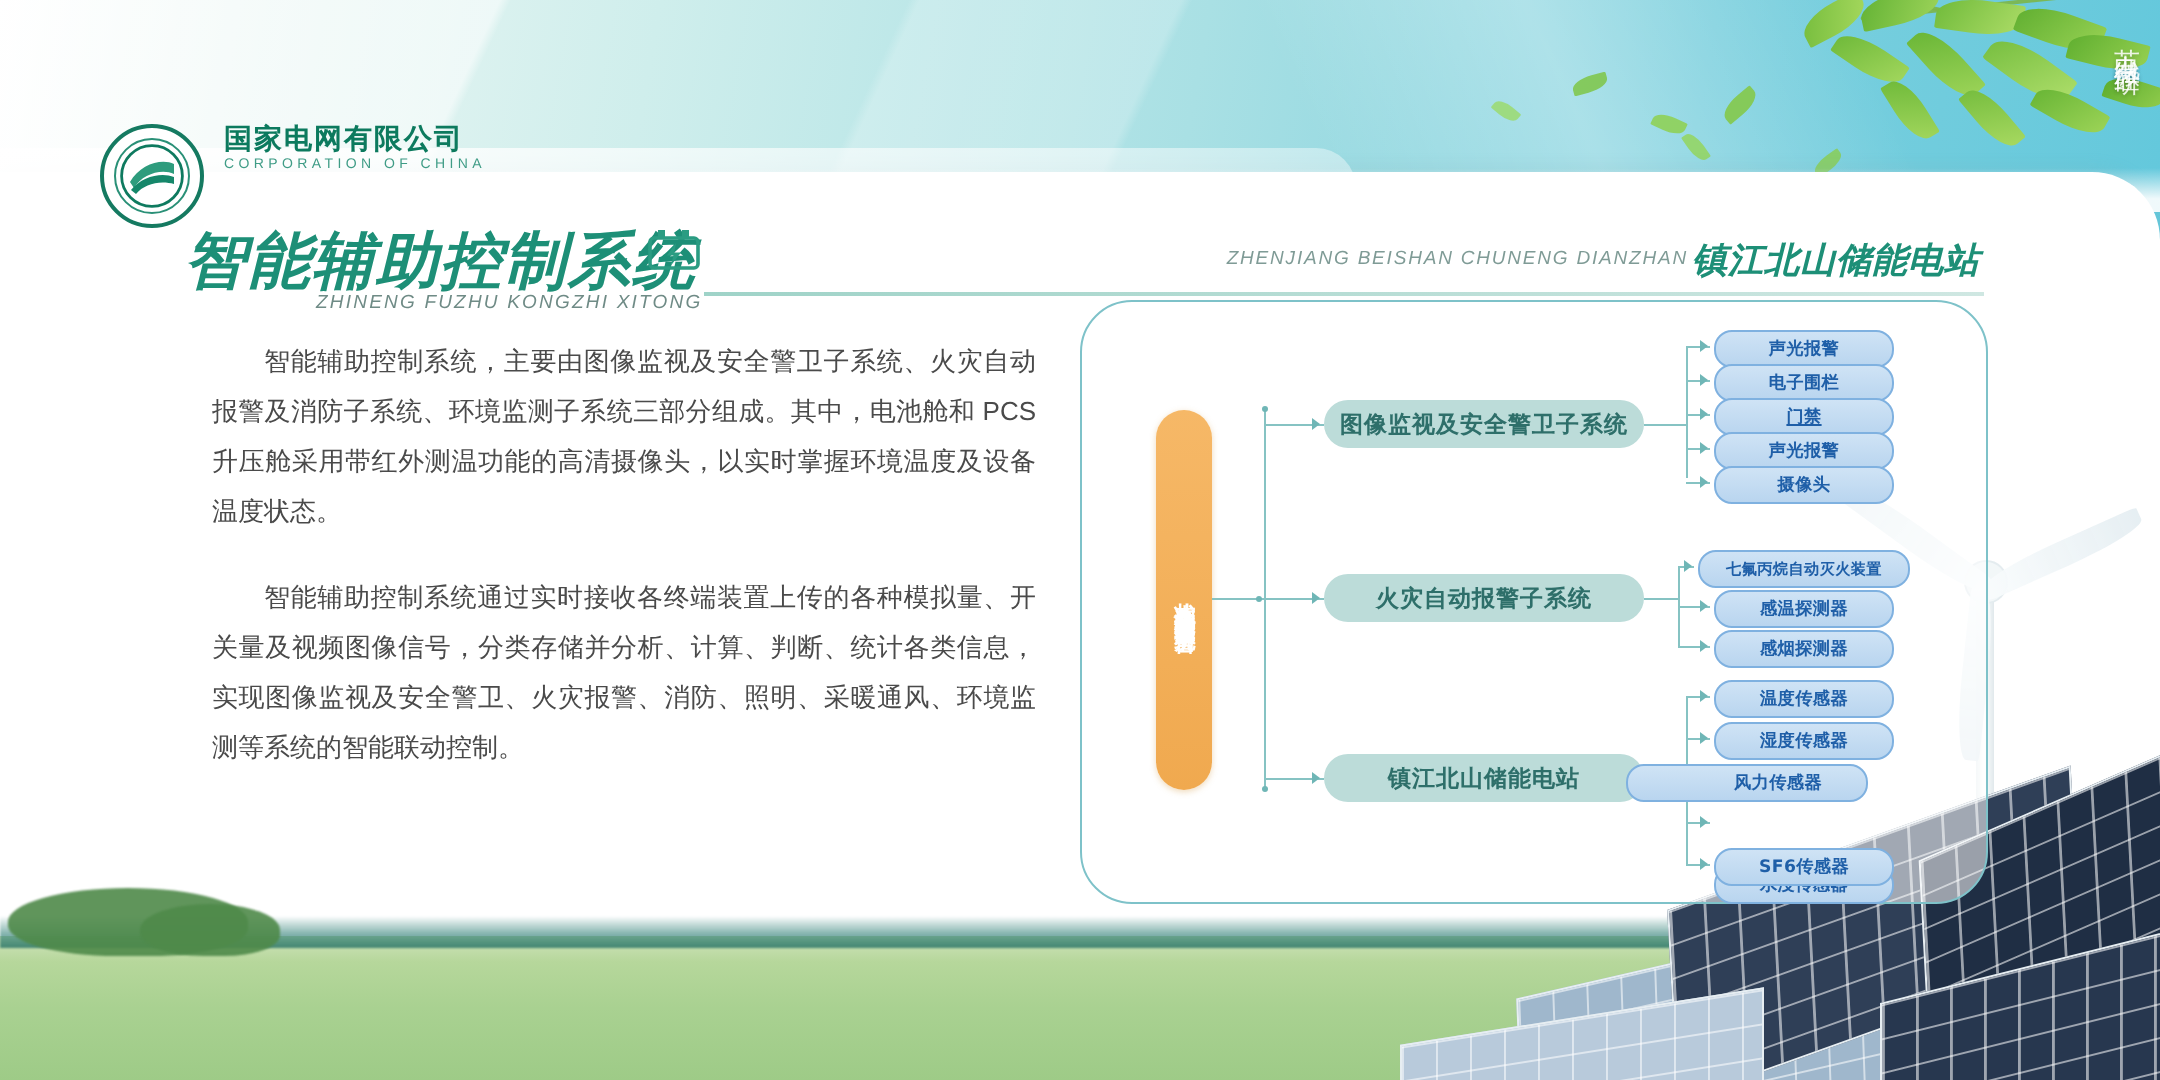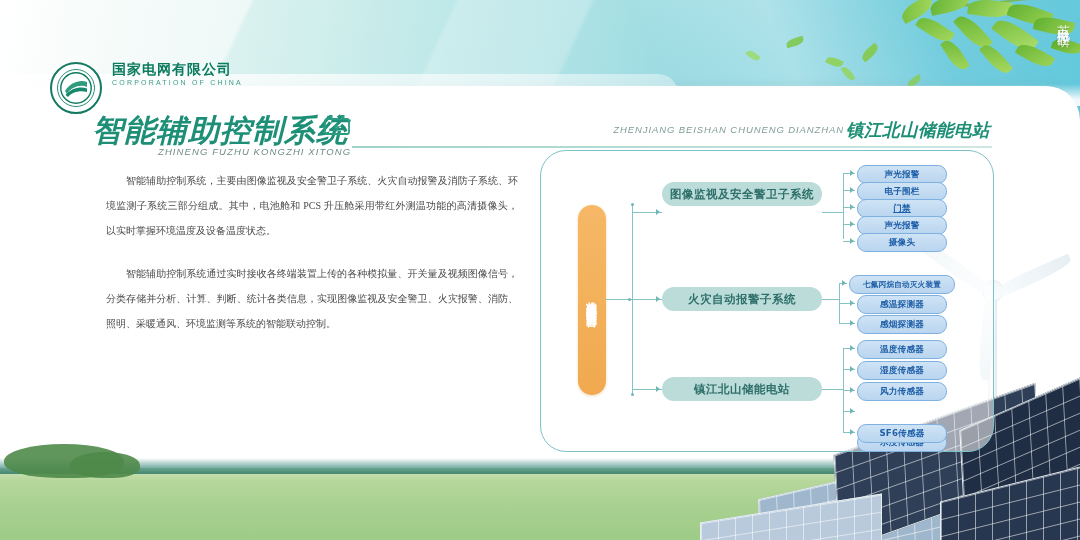--- a/index.html
+++ b/index.html
@@ -113,22 +113,22 @@
     font-style:italic;letter-spacing:.5px;white-space:nowrap;font-family:"DejaVu Sans",sans-serif;
   }
   .title-right-pin{
     position:absolute;right:236px;top:124px;font-size:9.5px;color:#7f9b96;font-style:italic;
     letter-spacing:.9px;white-space:nowrap;
   }
 
   
   .copy{position:absolute;left:106px;top:168px;width:412px;}
   .para{
-    font-size:10px;line-height:25px;color:#4a4a4a;text-align:justify;
-    text-indent:2em;margin:0 0 18px 0;font-family:Liberation Serif, serif;
+    font-size:13px;line-height:25px;color:#4a4a4a;text-align:justify;
+    text-indent:2em;margin:0 0 18px 0;font-family:Liberation Sans, sans-serif;
   }
 
   
   .diagram{
     position:absolute;left:540px;top:150px;width:452px;height:300px;
     border:1.4px solid #7ec2c9;border-radius:26px;background:rgba(255,255,255,.55);
   }
   .root-box{
     position:absolute;left:578px;top:205px;width:28px;height:190px;
     background:linear-gradient(180deg,#f6b867,#f0a94f);border-radius:14px;
@@ -258,21 +258,21 @@
 
   <div class="ln lnh" style="left:606px;top:299px;width:56px;"></div>
   <div class="dotv" style="left:628px;top:297.5px;"></div>
 
   <div class="ln lnv" style="left:632px;top:205px;height:190px;"></div>
   <div class="dotv" style="left:630.5px;top:203px;"></div>
   <div class="dotv" style="left:630.5px;top:393px;"></div>
 
   <div class="ln lnh" style="left:632px;top:212px;width:30px;"></div>
   <div class="arrow" style="left:656px;top:209px;"></div>
-  <div class="mid-box" style="left:662px;top:182px;text-align:right;">图像监视及安全警卫子系统</div>
+  <div class="mid-box" style="left:662px;top:200px;text-align:right;">图像监视及安全警卫子系统</div>
 
   <div class="ln lnh" style="left:632px;top:299px;width:30px;"></div>
   <div class="arrow" style="left:656px;top:296px;"></div>
   <div class="mid-box" style="left:662px;top:287px;">火灾自动报警子系统</div>
 
   <div class="ln lnh" style="left:632px;top:389px;width:30px;"></div>
   <div class="arrow" style="left:656px;top:386px;"></div>
   <div class="mid-box" style="left:662px;top:377px;">镇江北山储能电站</div>
 
   <div class="ln lnh" style="left:822px;top:212px;width:22px;"></div>
@@ -308,21 +308,21 @@
   <div class="ln lnh" style="left:822px;top:389px;width:22px;"></div>
   <div class="ln lnv" style="left:843px;top:348px;height:84px;"></div>
   <div class="ln lnh" style="left:843px;top:348px;width:12px;"></div>
   <div class="arrow" style="left:850px;top:345px;"></div>
   <div class="leaf-box" style="left:857px;top:340px;">温度传感器</div>
   <div class="ln lnh" style="left:843px;top:369px;width:12px;"></div>
   <div class="arrow" style="left:850px;top:366px;"></div>
   <div class="leaf-box" style="left:857px;top:361px;">湿度传感器</div>
   <div class="ln lnh" style="left:843px;top:390px;width:12px;"></div>
   <div class="arrow" style="left:850px;top:387px;"></div>
-  <div class="leaf-box" style="left:857px;top:382px;">风力传感器</div>
+  <div class="leaf-box" style="left:813px;top:382px;padding-left:31px;">风力传感器</div>
   <div class="ln lnh" style="left:843px;top:411px;width:12px;"></div>
   <div class="arrow" style="left:850px;top:408px;"></div>
   <div class="leaf-box" style="left:857px;top:403px;margin-top:30px;">水浸传感器</div>
   <div class="ln lnh" style="left:843px;top:432px;width:12px;"></div>
   <div class="arrow" style="left:850px;top:429px;"></div>
   <div class="leaf-box" style="left:857px;top:424px;">SF6传感器</div>
 
 </div>
 
 </body></html>

